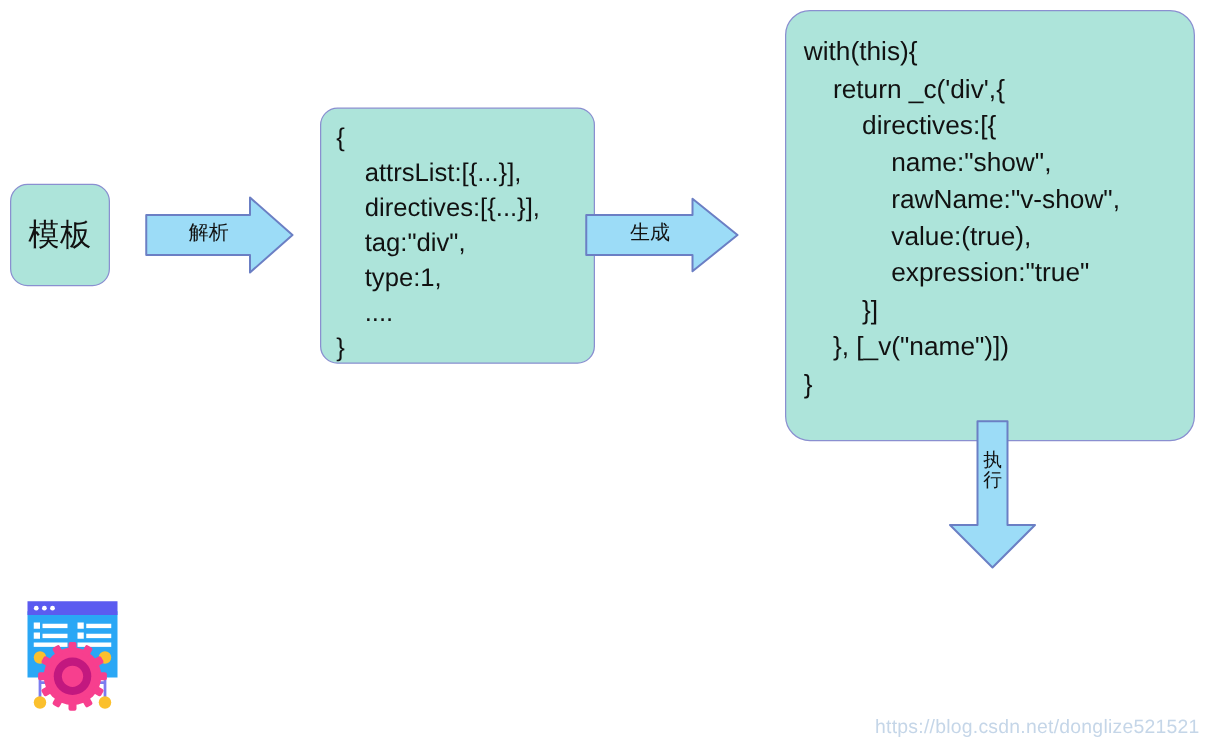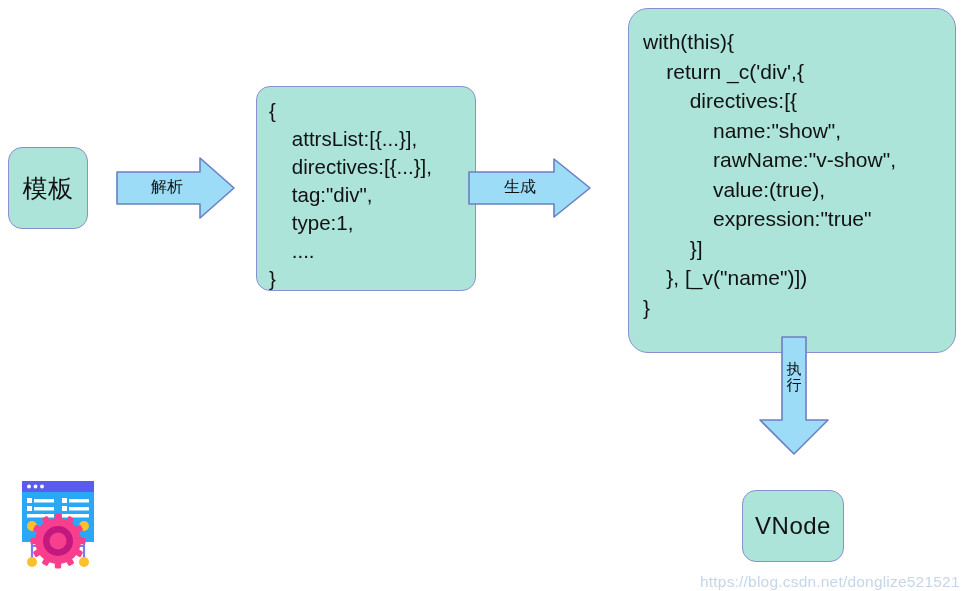--- a/index.html
+++ b/index.html
@@ -140,23 +140,20 @@
   </div>
 
   <div class="arrow" style="left:755px; top:336px; width:78px; height:120px;">
     <svg width="78" height="120" viewBox="0 0 78 120">
       <polygon points="27,1 51,1 51,84 73,84 39,118 5,84 27,84" fill="#9cdcf7" stroke="#6b7fc4" stroke-width="1.6" stroke-linejoin="round"></polygon>
     </svg>
     <span class="arrow-label vert" style="left:29px; top:25px;">执
 行</span>
   </div>
 
-  <div class="node-box center" style="left:742px; top:490px; width:102px; height:72px;">
-    <span class="node-label" style="font-size:24px;">VNode</span>
-  </div>
 
 
 
 
   <div class="app-icon" style="left:12px; top:476px; width:92px; height:94px;">
     <svg width="92" height="94" viewBox="0 0 92 94">
 
       <g stroke="#7b7bf0" stroke-width="2.2" fill="none">
         <path d="M20,51 L20,70 L20,84"></path>
         <path d="M72,51 L72,70 L72,84"></path>

